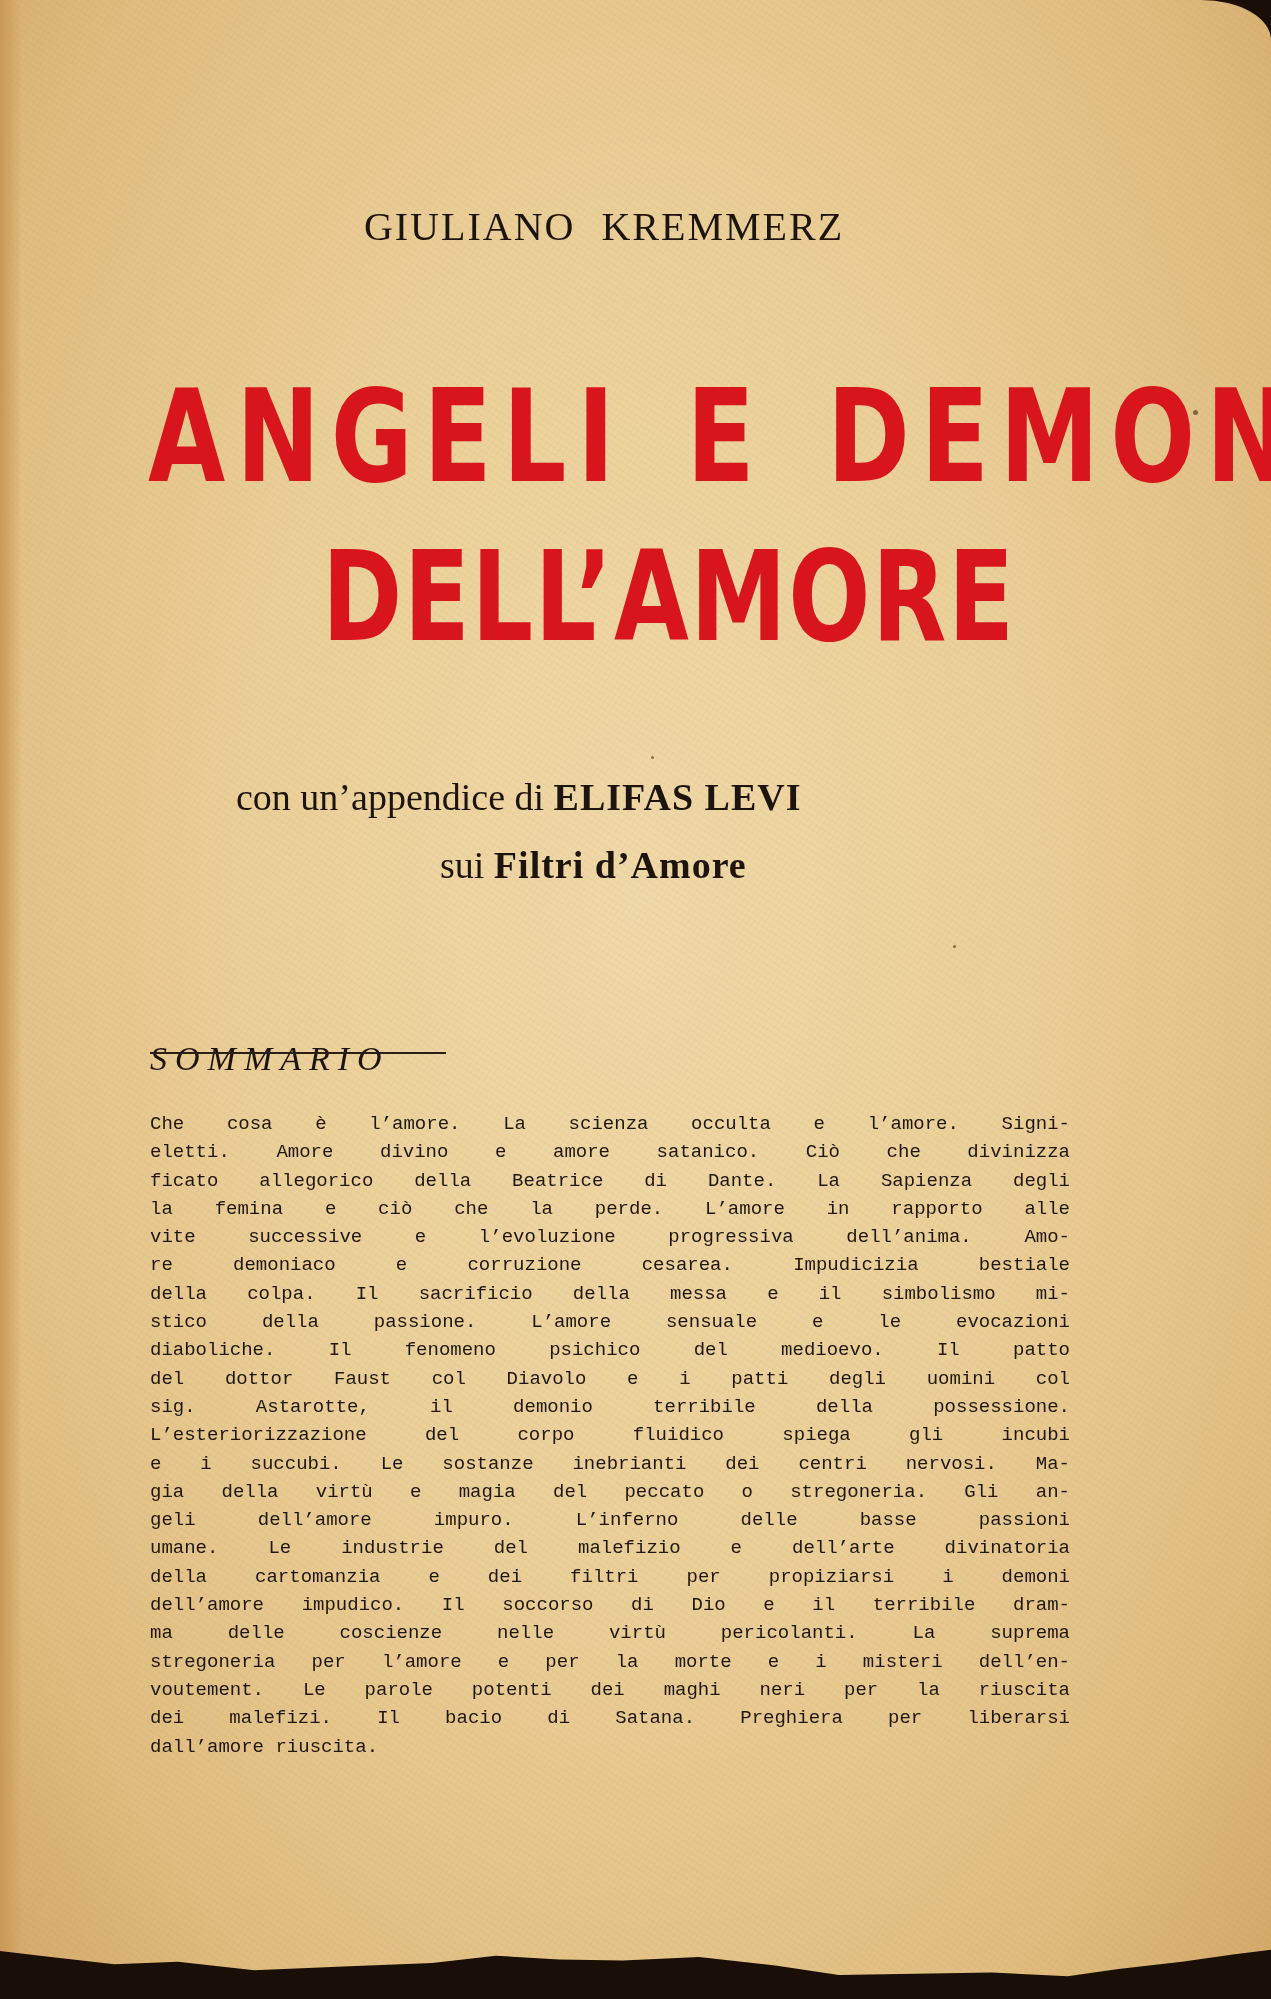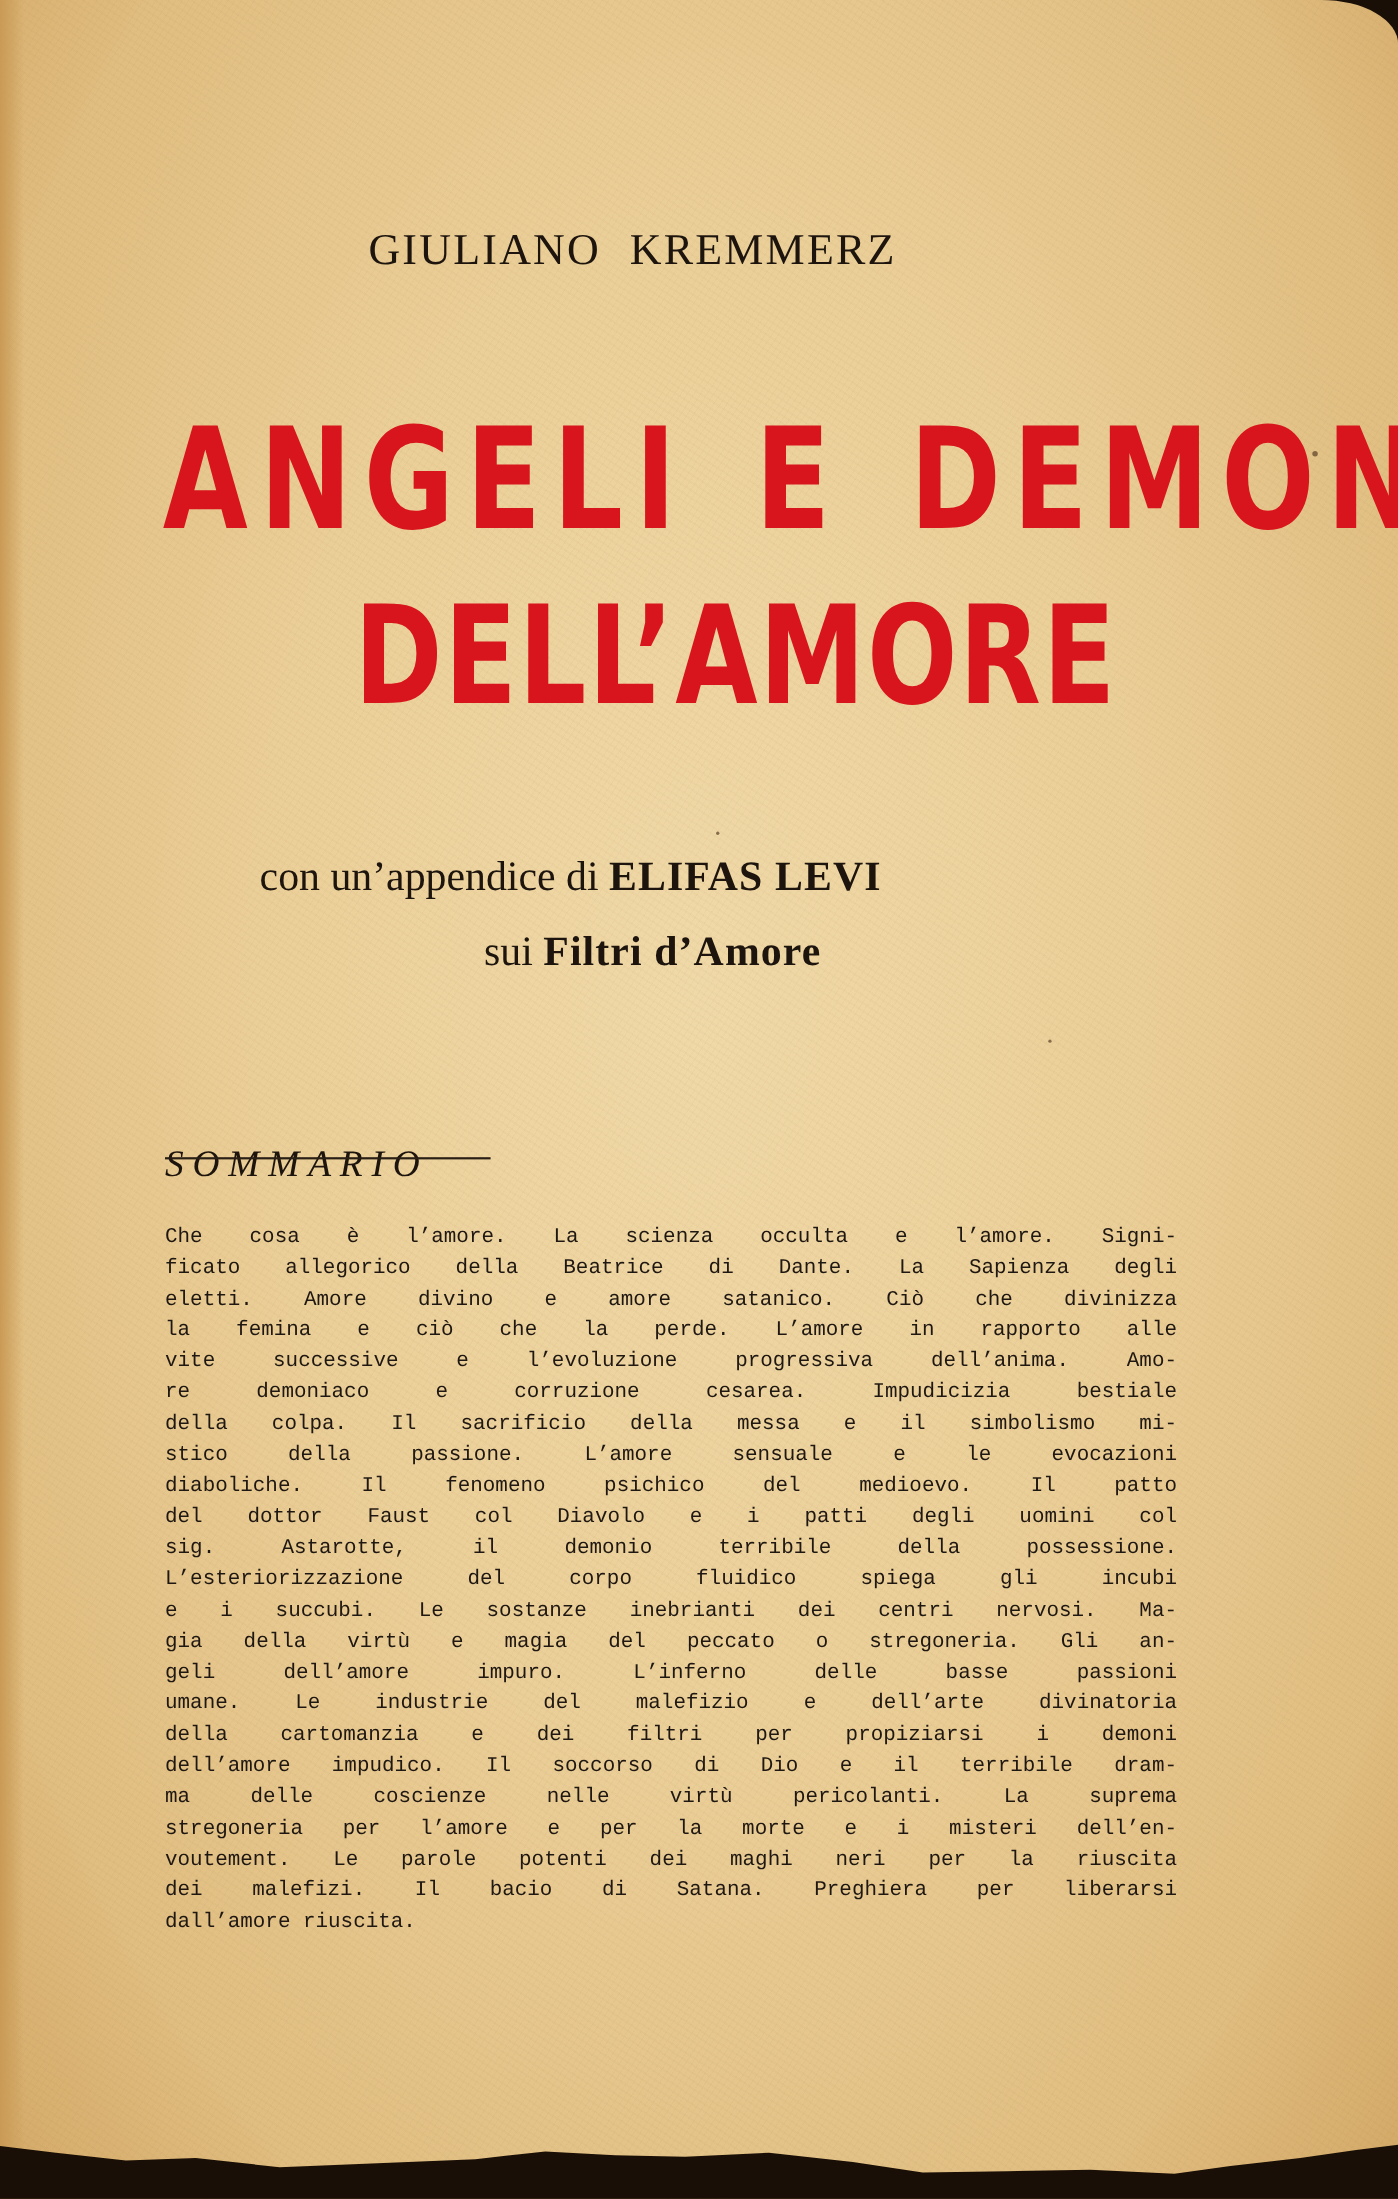--- a/index.html
+++ b/index.html
@@ -47,20 +47,21 @@
       position: absolute;
       top: 203px;
       left: 0;
       width: 1150px;
       text-align: center;
       font-family: "Liberation Serif", serif;
       font-size: 40px;
       letter-spacing: 2px;
       color: #1c140d;
       word-spacing: 14px;
+      padding-left: 29px;
     }
     .title-line {
       position: absolute;
       left: 0;
       width: 1271px;
       font-family: "DejaVu Sans", sans-serif;
       font-weight: bold;
       color: #d8151c;
       transform: scaleX(0.78);
       transform-origin: left center;
@@ -162,22 +163,22 @@
   </div>
   <div class="subtitle sub-2">
     <span>sui </span><span class="bold">Filtri d’Amore</span>
   </div>
 
   <div class="summary-heading">SOMMARIO</div>
   <div class="summary-rule"></div>
 
   <div class="summary-text">
     <span class="summary-line">Che cosa è l’amore. La scienza occulta e l’amore. Signi-</span>
+    <span class="summary-line">eletti. Amore divino e amore satanico. Ciò che divinizza</span>
     <span class="summary-line">ficato allegorico della Beatrice di Dante. La Sapienza degli</span>
-    <span class="summary-line">eletti. Amore divino e amore satanico. Ciò che divinizza</span>
     <span class="summary-line">la femina e ciò che la perde. L’amore in rapporto alle</span>
     <span class="summary-line">vite successive e l’evoluzione progressiva dell’anima. Amo-</span>
     <span class="summary-line">re demoniaco e corruzione cesarea. Impudicizia bestiale</span>
     <span class="summary-line">della colpa. Il sacrificio della messa e il simbolismo mi-</span>
     <span class="summary-line">stico della passione. L’amore sensuale e le evocazioni</span>
     <span class="summary-line">diaboliche. Il fenomeno psichico del medioevo. Il patto</span>
     <span class="summary-line">del dottor Faust col Diavolo e i patti degli uomini col</span>
     <span class="summary-line">sig. Astarotte, il demonio terribile della possessione.</span>
     <span class="summary-line">L’esteriorizzazione del corpo fluidico spiega gli incubi</span>
     <span class="summary-line">e i succubi. Le sostanze inebrianti dei centri nervosi. Ma-</span>

